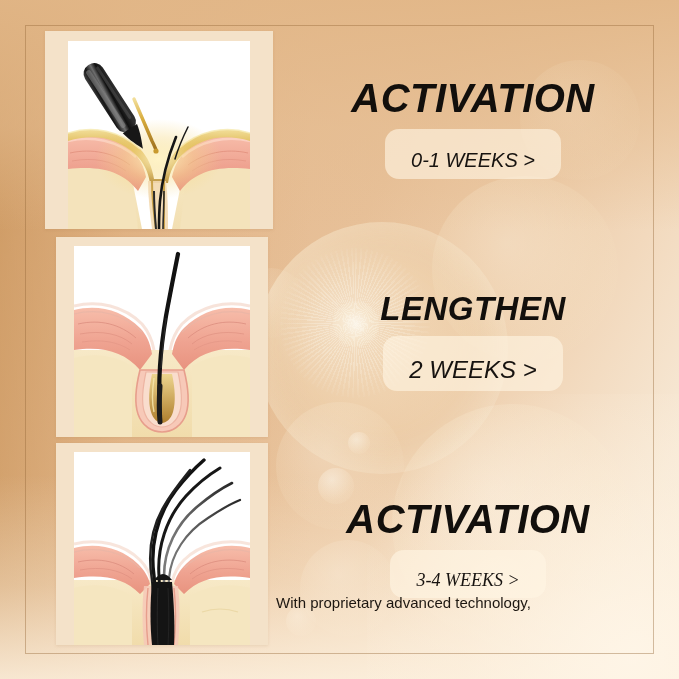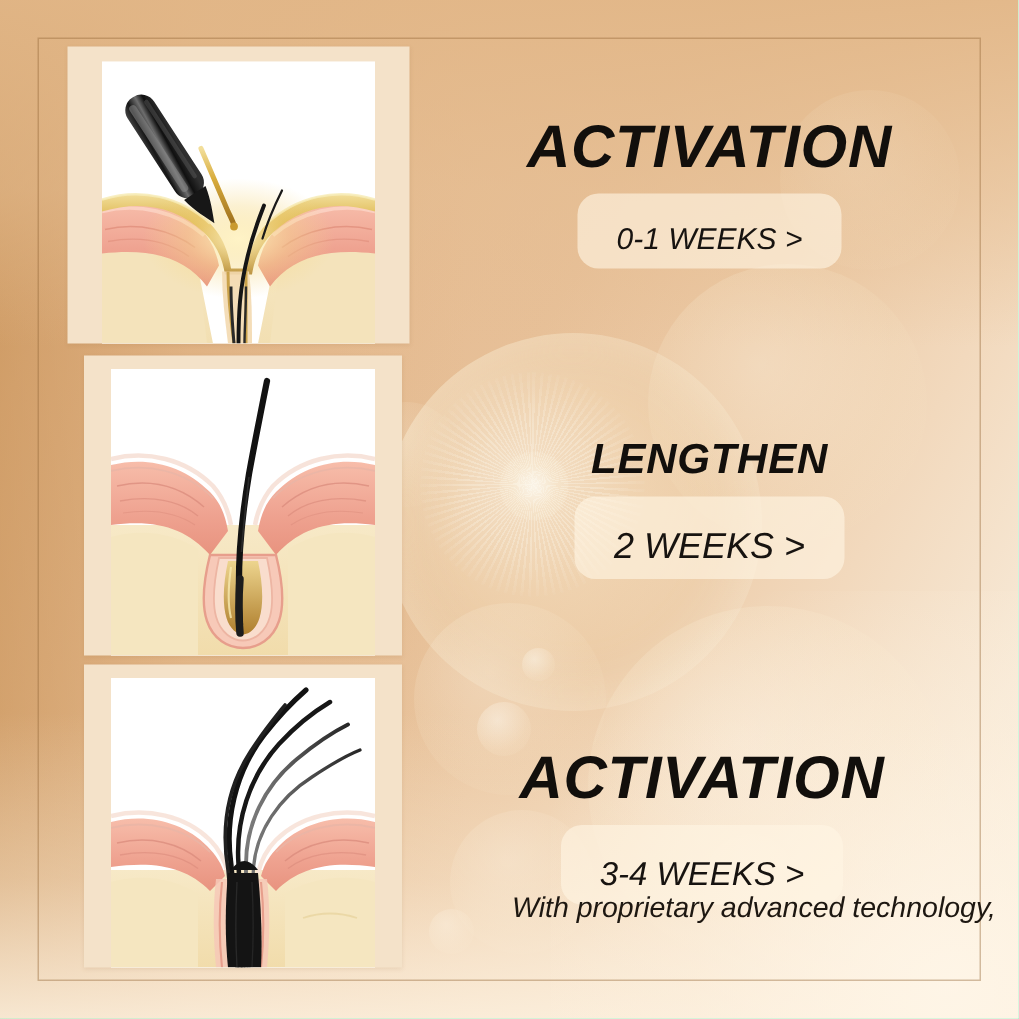--- a/index.html
+++ b/index.html
@@ -162,34 +162,33 @@
     font-weight: normal;
     font-family: "Liberation Sans", "DejaVu Sans", sans-serif;
     white-space: nowrap;
   }
 
   #stage-1 { left: 293px; top: 78px;  width: 360px; }
   #stage-1 .stage-title { font-size: 40px; }
   #stage-1 .badge { font-size: 20px; }
 
   #stage-2 { left: 293px; top: 292px; width: 360px; }
-  #stage-2 .stage-title { font-size: 28px; }
+  #stage-2 .stage-title { font-size: 33px; }
   #stage-2 .badge { font-size: 24px; }
 
   #stage-3 { left: 283px; top: 499px; width: 370px; }
   #stage-3 .stage-title { font-size: 40px; }
-  #stage-3 .badge { font-size: 22px; }
+  #stage-3 .badge { font-size: 18px; font-family: Liberation Serif, serif; }
 
   #tagline {
     position: absolute;
     left: 276px; top: 592px; width: 388px;
-    text-align: right;
+    text-align: left;
     font-family: "Liberation Sans", "DejaVu Sans", sans-serif;
-    font-style: italic;
-    font-size: 19px;
+    font-size: 15px;
     line-height: 1.45;
     color: #1d1711;
   }
   #tagline .tl-line { display: block; white-space: nowrap; }
 </style>
 </head>
 <body>
 
 <div id="root">
 

